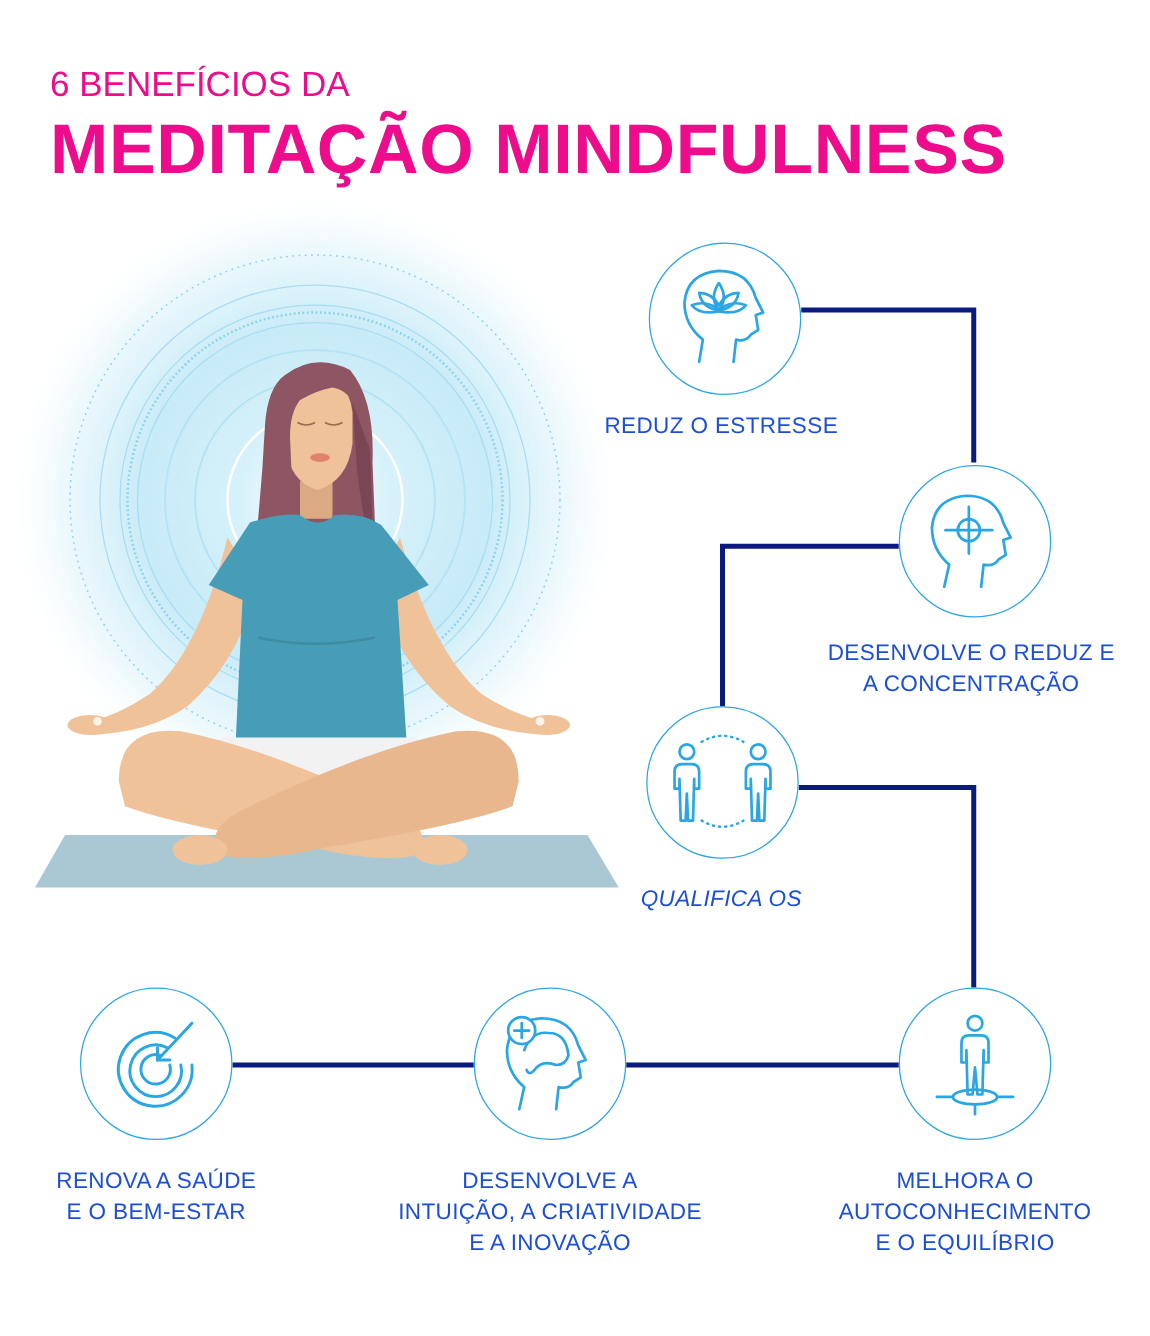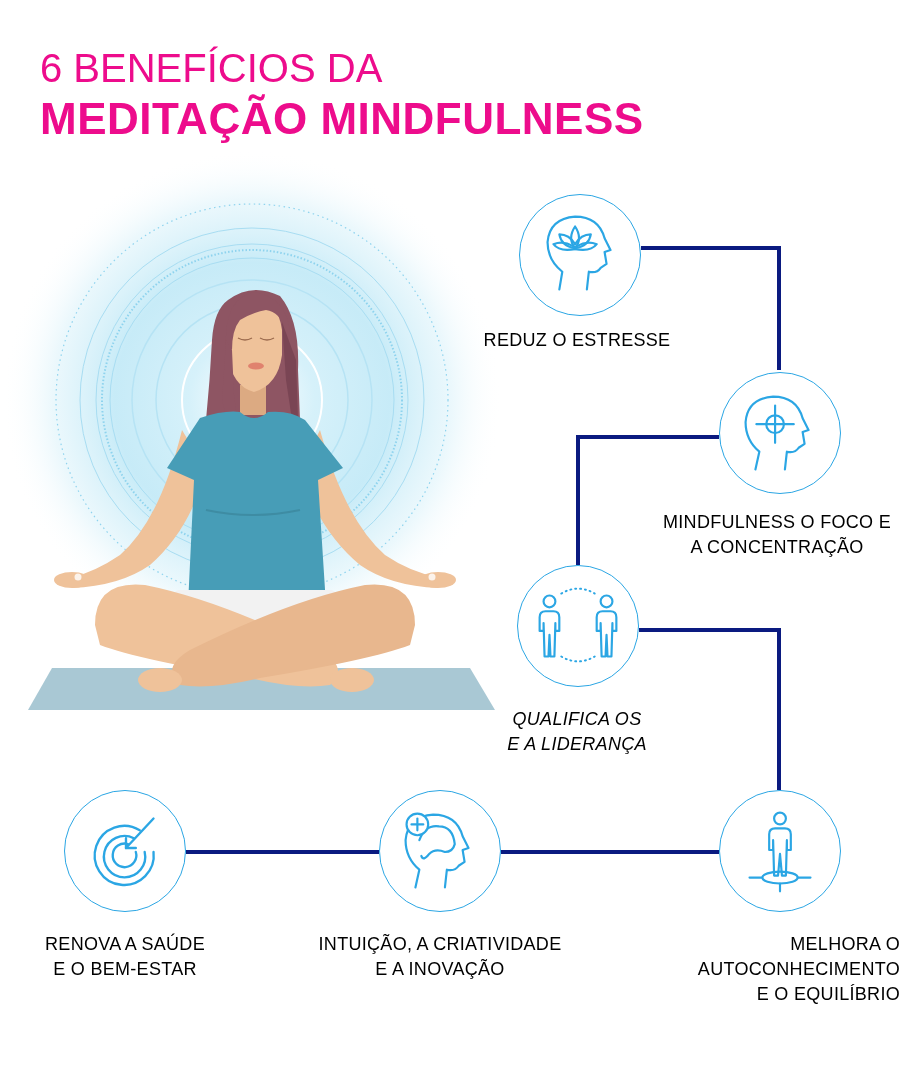--- a/index.html
+++ b/index.html
@@ -1,30 +1,30 @@
 <!DOCTYPE html>
 <html><head>
 <meta charset="utf-8">
 <style>
   * { box-sizing: border-box; margin: 0; padding: 0; }
   html, body { width: 920px; height: 1069px; background: #ffffff; overflow: hidden; }
   body { position: relative; font-family: "Liberation Sans", "DejaVu Sans", sans-serif; }
   .title1 {
     position: absolute; left: 40px; top: 46px;
-    font-size: 40px; font-weight: 400; color: #ED0C8C; letter-spacing: 0px;
+    font-size: 28px; font-weight: 400; color: #ED0C8C; letter-spacing: 0px;
     line-height: 44px;
   }
   .title2 {
     position: absolute; left: 40px; top: 96px;
-    font-size: 44px; font-weight: 700; color: #ED0C8C; letter-spacing: 0.5px;
+    font-size: 56px; font-weight: 700; color: #ED0C8C; letter-spacing: 0.5px;
     line-height: 46px;
   }
   .figure-layer { position: absolute; left: 0; top: 0; width: 920px; height: 1069px; }
   .label {
-    position: absolute; text-align: center; color: #000000;
+    position: absolute; text-align: center; color: #1d4ed8;
     font-size: 18px; line-height: 25px; font-weight: 400; letter-spacing: 0.3px;
     white-space: nowrap;
   }
   .label span { display: block; }
   .icon-circle {
     position: absolute; width: 122px; height: 122px; border-radius: 50%;
     border: 1.5px solid #2BA6E4; background: #ffffff;
   }
   .icon-circle svg { width: 100%; height: 100%; }
 </style>
@@ -121,65 +121,65 @@
 
 <div class="icon-circle" style="left:719px;top:372px;">
   <svg viewBox="0 0 122 122" fill="none" stroke="#2BA6E4" stroke-width="2.2" stroke-linecap="round" stroke-linejoin="round">
     <path d="M36,98 L40,80 Q26,68 26,50 Q28,26 54,24 Q78,24 84,46 L90,58 L84,60 L86,72 L80,76 Q76,82 68,80 L66,98"></path>
     <circle cx="56" cy="52" r="9"></circle>
     <line x1="56" y1="33" x2="56" y2="71"></line>
     <line x1="37" y1="52" x2="75" y2="52"></line>
   </svg>
 </div>
 <div class="label" style="left:654px;top:510px;width:246px;">
-  <span>MINDFULNESS O FOCO E</span>
+  <span>DESENVOLVE O REDUZ E</span>
   <span>A CONCENTRAÇÃO</span>
 </div>
 
 <div class="icon-circle" style="left:517px;top:565px;">
   <svg viewBox="0 0 122 122" fill="none" stroke="#2BA6E4" stroke-width="2.2" stroke-linecap="round" stroke-linejoin="round">
     <circle cx="32" cy="36" r="6"></circle>
     <path d="M22,66 L22,52 Q22,46 28,46 L36,46 Q42,46 42,52 L42,66 L38,66 L38,58 L37,92 L33,92 L32,70 L31,92 L27,92 L26,58 L26,66 Z"></path>
     <circle cx="90" cy="36" r="6"></circle>
     <path d="M80,66 L80,52 Q80,46 86,46 L94,46 Q100,46 100,52 L100,66 L96,66 L96,58 L95,92 L91,92 L90,70 L89,92 L85,92 L84,58 L84,66 Z"></path>
     <path d="M44,28 Q61,18 78,28" stroke-dasharray="1 4" stroke-width="2"></path>
     <path d="M44,92 Q61,102 78,92" stroke-dasharray="1 4" stroke-width="2"></path>
   </svg>
 </div>
 <div class="label" style="left:470px;top:707px;width:214px;font-style:italic;">
   <span>QUALIFICA OS</span>
-  <span>E A LIDERANÇA</span>
 </div>
 
 <div class="icon-circle" style="left:719px;top:790px;">
   <svg viewBox="0 0 122 122" fill="none" stroke="#2BA6E4" stroke-width="2.2" stroke-linecap="round" stroke-linejoin="round">
     <circle cx="61" cy="28" r="6"></circle>
     <path d="M50,60 L50,44 Q50,38 56,38 L66,38 Q72,38 72,44 L72,60 L68,60 L68,50 L67,86 L63,86 L61,64 L59,86 L55,86 L54,50 L54,60 Z"></path>
     <ellipse cx="61" cy="88" rx="18" ry="6"></ellipse>
     <line x1="30" y1="88" x2="43" y2="88"></line>
     <line x1="79" y1="88" x2="92" y2="88"></line>
     <line x1="61" y1="94" x2="61" y2="102"></line>
   </svg>
 </div>
-<div class="label" style="left:644px;top:932px;width:256px;text-align:right;">
+<div class="label" style="left:644px;top:932px;width:256px;">
   <span>MELHORA O</span>
   <span>AUTOCONHECIMENTO</span>
   <span>E O EQUILÍBRIO</span>
 </div>
 
 <div class="icon-circle" style="left:379px;top:790px;">
   <svg viewBox="0 0 122 122" fill="none" stroke="#2BA6E4" stroke-width="2.2" stroke-linecap="round" stroke-linejoin="round">
     <path d="M36,98 L40,80 Q26,68 26,50 Q28,26 54,24 Q78,24 84,46 L90,58 L84,60 L86,72 L80,76 Q76,82 68,80 L66,98"></path>
     <path d="M40,50 Q46,34 60,36 Q74,36 76,54 Q74,62 66,62 Q56,58 50,64 Q44,72 42,66"></path>
     <circle cx="38" cy="34" r="11" fill="#ffffff"></circle>
     <line x1="38" y1="28" x2="38" y2="40"></line>
     <line x1="32" y1="34" x2="44" y2="34"></line>
   </svg>
 </div>
 <div class="label" style="left:290px;top:932px;width:300px;">
+  <span>DESENVOLVE A</span>
   <span>INTUIÇÃO, A CRIATIVIDADE</span>
   <span>E A INOVAÇÃO</span>
 </div>
 
 <div class="icon-circle" style="left:64px;top:790px;">
   <svg viewBox="0 0 122 122" fill="none" stroke="#2BA6E4" stroke-width="2.4" stroke-linecap="round" stroke-linejoin="round">
     <path d="M76,40 A30,30 0 1 0 90,62"></path>
     <path d="M70,48 A21,21 0 1 0 81,62"></path>
     <path d="M64,54 A12,12 0 1 0 72,62"></path>
     <line x1="62" y1="58" x2="90" y2="28"></line>

